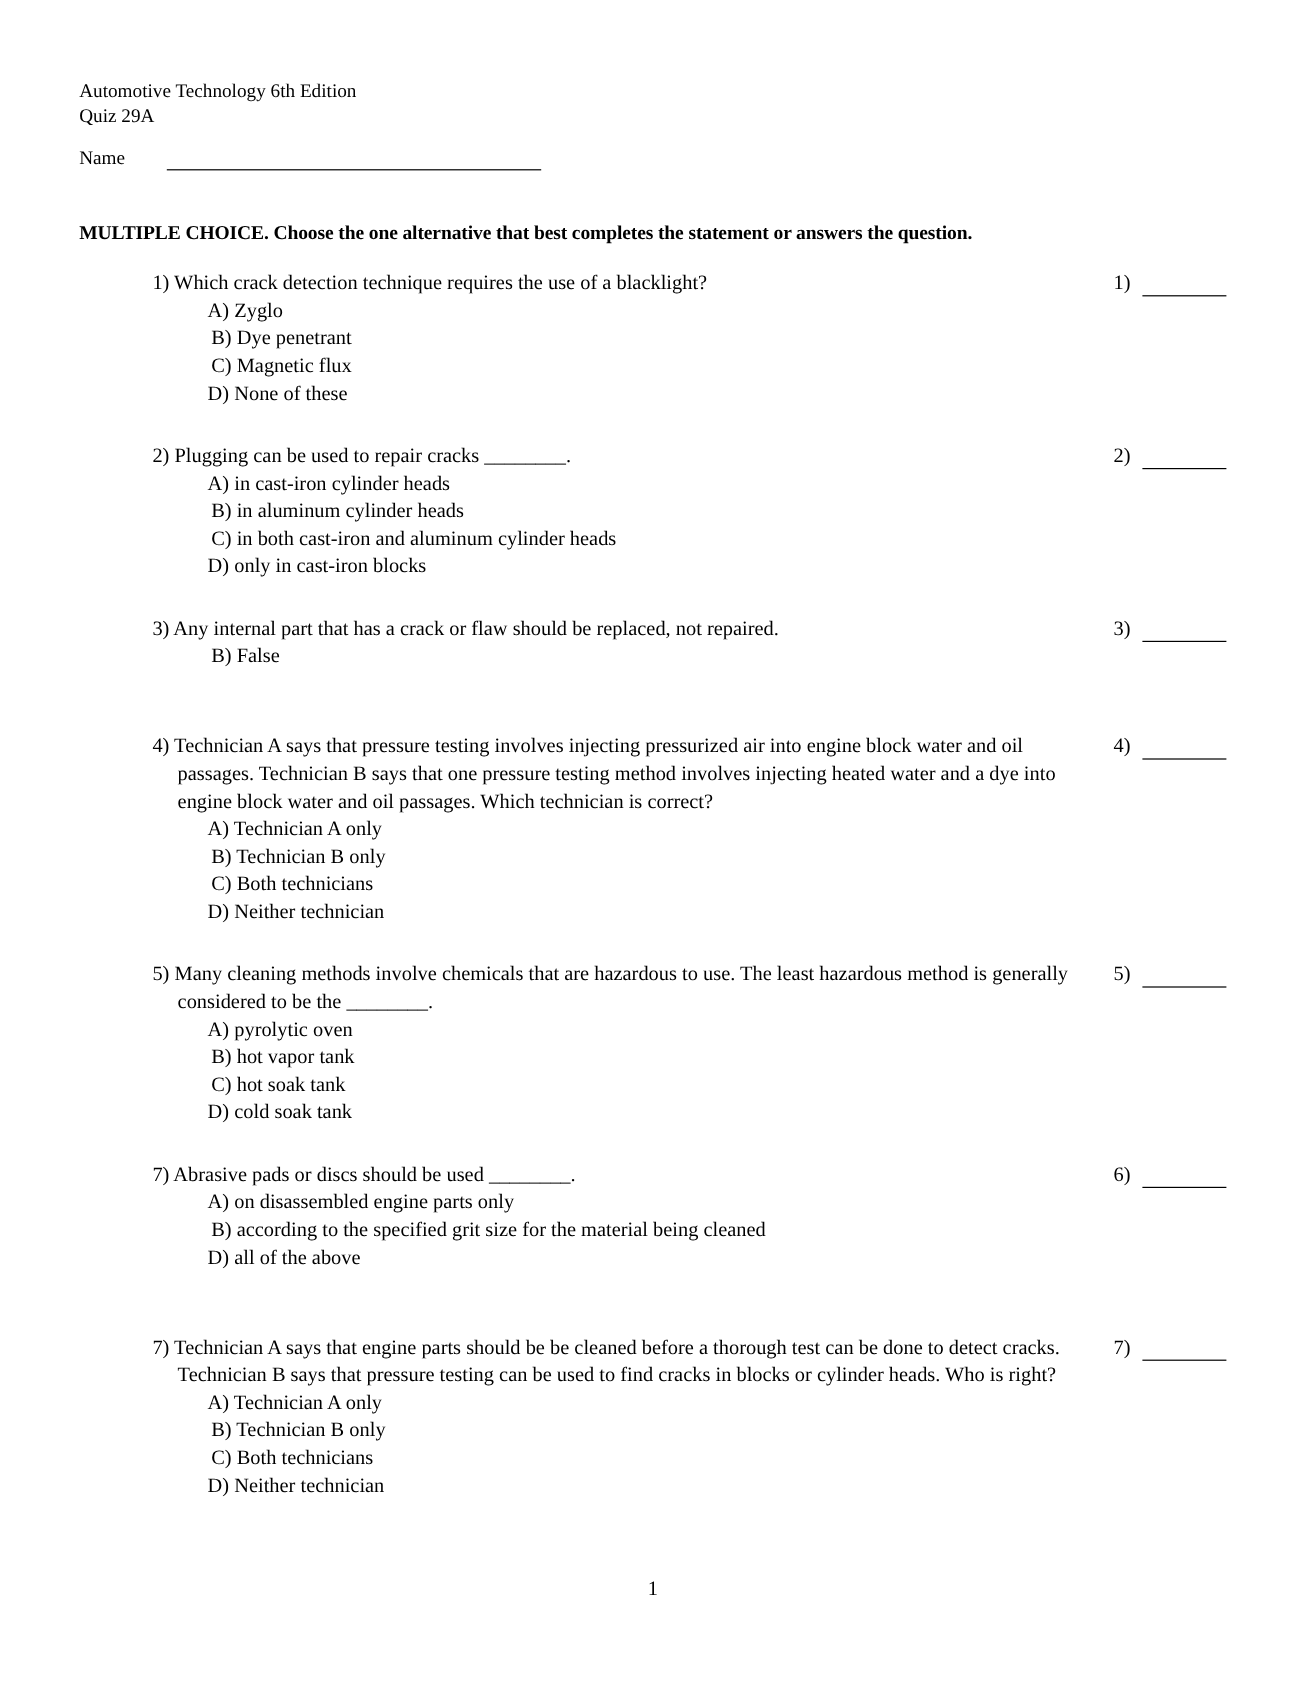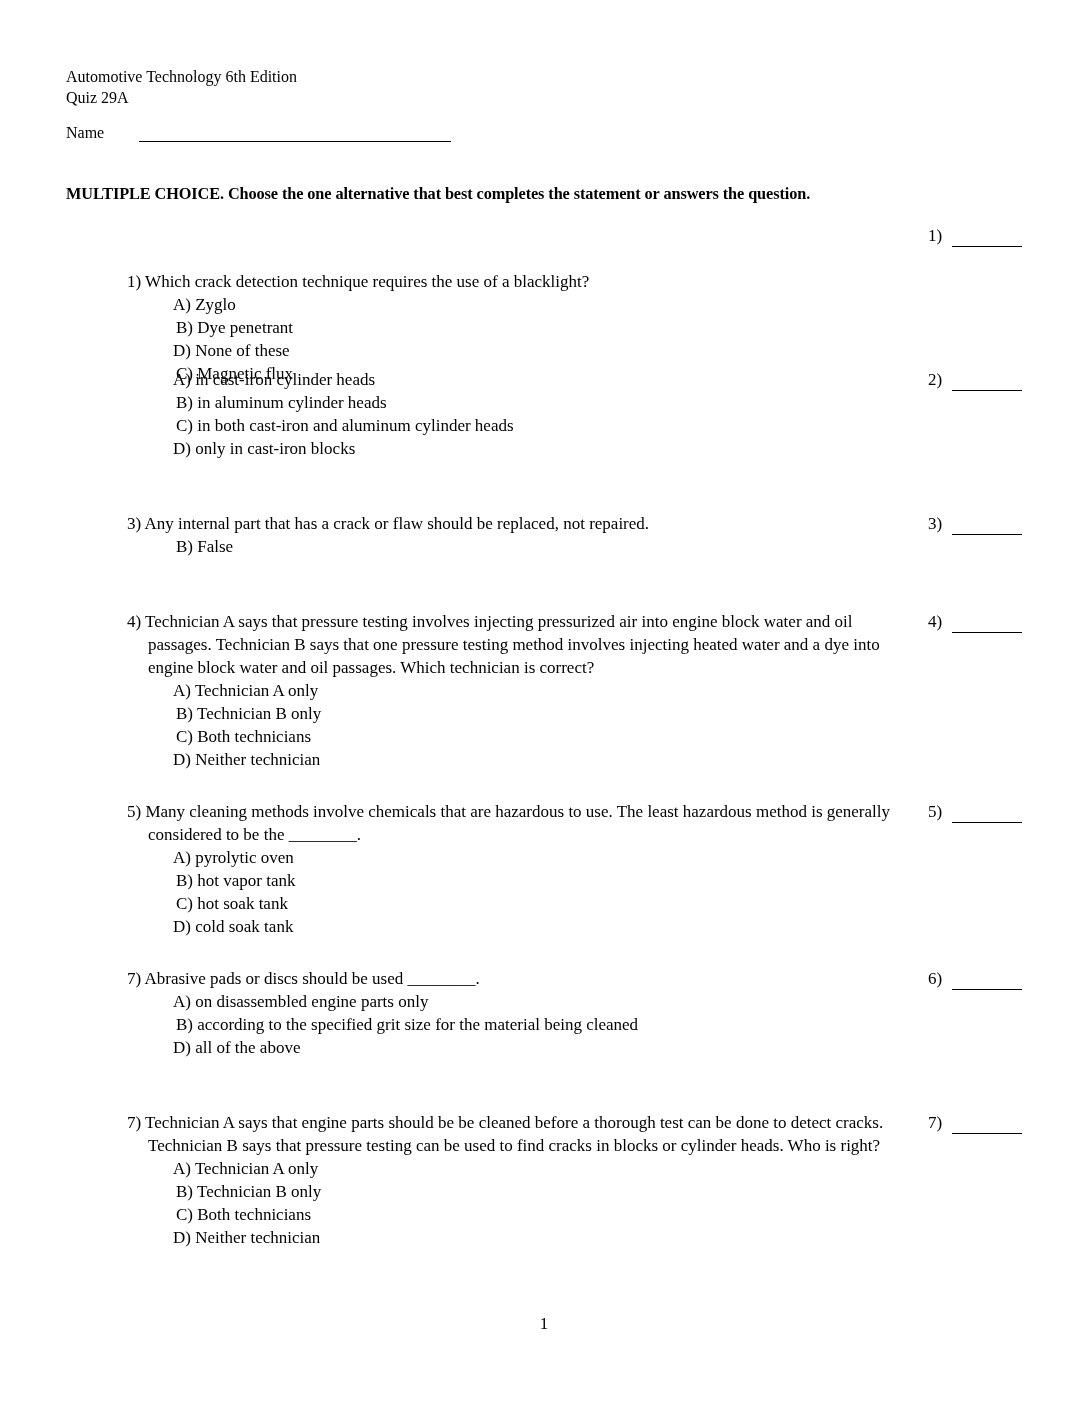--- a/index.html
+++ b/index.html
@@ -30,35 +30,36 @@
   <div>Quiz 29A</div>
 </div>
 
 <div class="name-row">
   <span>Name</span>
   <span class="name-line"></span>
 </div>
 
 <div class="instructions">MULTIPLE CHOICE.  Choose the one alternative that best completes the statement or answers the question.</div>
 
-<div class="question" style="top:224px;margin-top:46px;">
+<div class="question" style="top:224px;">
   <div class="q-stem">1) Which crack detection technique requires the use of a blacklight?</div>
   <div class="q-choices">
     <div class="choice a">A) Zyglo</div>
     <div class="choice b">B) Dye penetrant</div>
+    <div class="choice c">C) Magnetic flux</div>
     <div class="choice d">D) None of these</div>
-    <div class="choice c">C) Magnetic flux</div>
   </div>
 </div>
 <div class="answer-slot" style="top:224px;">
   <span>1)</span>
   <span class="answer-line"></span>
 </div>
 
 <div class="question" style="top:368px;">
+  <div class="q-stem">2) Plugging can be used to repair cracks ________.</div>
   <div class="q-choices">
     <div class="choice a">A) in cast-iron cylinder heads</div>
     <div class="choice b">B) in aluminum cylinder heads</div>
     <div class="choice c">C) in both cast-iron and aluminum cylinder heads</div>
     <div class="choice d">D) only in cast-iron blocks</div>
   </div>
 </div>
 <div class="answer-slot" style="top:368px;">
   <span>2)</span>
   <span class="answer-line"></span>

